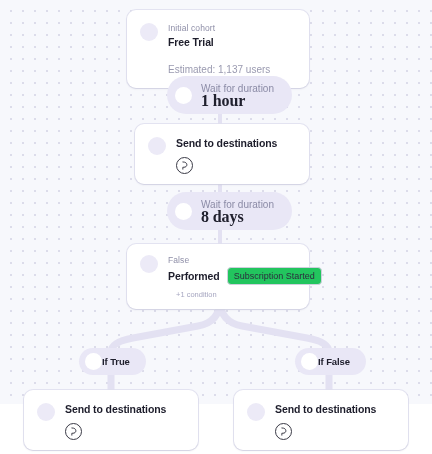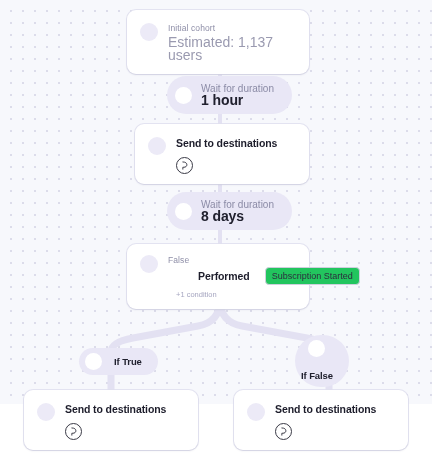--- a/index.html
+++ b/index.html
@@ -64,41 +64,40 @@
 
   .title {
     font-size: 10.5px;
     font-weight: bold;
     color: #1d1d2b;
     line-height: 14px;
     letter-spacing: -.1px;
   }
 
   .subtext {
-    font-size: 14px;
+    font-size: 10px;
     color: #9a9ab0;
     line-height: 13px;
-    margin-top: 2px;
+    margin-top: 14px;
   }
 
   .cond-note {
     font-size: 7.5px;
     color: #a6a6c0;
     line-height: 11px;
     margin-top: 4px;
     margin-left: 8px;
   }
 
   
   .split-row {
     display: flex;
     align-items: center;
-    gap: 15px;
+    gap: 7px;
     margin-top: 1px;
-    margin-left: 30px;
   }
   .split-verb {
     font-size: 10.5px;
     font-weight: bold;
     color: #1d1d2b;
     letter-spacing: -.1px;
     white-space: nowrap;
   }
   .chip {
     font-size: 9px;
@@ -140,34 +139,35 @@
     border-radius: 50%;
     background: #ffffff;
     flex: 0 0 17px;
   }
   .pill-eyebrow {
     font-size: 10px;
     color: #8b8ba6;
     line-height: 11px;
   }
   .pill-title {
-    font-size: 14px;
+    font-size: 16px;
     font-weight: bold;
     color: #20202e;
     line-height: 13px;
     letter-spacing: -.1px;
+    font-family: Liberation Serif, serif;
   }
 
   .branch-pill {
     position: absolute;
     background: #e9e7f6;
     border-radius: 999px;
     display: flex;
     align-items: center;
-    gap: 12px;
+    gap: 0;
     padding: 5px 16px 5px 6px;
   }
   .branch-label {
     font-size: 9.5px;
     font-weight: bold;
     color: #20202e;
     letter-spacing: -.1px;
     line-height: 13px;
   }
 </style>
@@ -190,20 +190,21 @@
     <path d="M220 288 L220 300 Q220 322 242 326 L307 338 Q329 342 329 352" stroke="#e3e1f2" stroke-width="7" fill="none" stroke-linecap="round"></path>
 
     <line x1="111" y1="374" x2="111" y2="392" stroke="#e3e1f2" stroke-width="7"></line>
     <line x1="329" y1="374" x2="329" y2="392" stroke="#e3e1f2" stroke-width="7"></line>
   </svg>
 
   <div class="card" style="left:127px; top:10px; width:182px;">
     <div class="avatar"></div>
     <div class="card-body">
       <div class="eyebrow">Initial cohort</div>
+      <div class="title">Free Trial</div>
       <div class="subtext">Estimated: 1,137 users</div>
     </div>
   </div>
 
   <div class="pill" style="left:167px; top:76px;">
     <div class="pill-dot"></div>
     <div>
       <div class="pill-eyebrow">Wait for duration</div>
       <div class="pill-title">1 hour</div>
     </div>
@@ -239,21 +240,21 @@
       </div>
       <div class="cond-note">+1 condition</div>
     </div>
   </div>
 
   <div class="branch-pill" style="left:79px; top:348px;">
     <div class="pill-dot"></div>
     <div class="branch-label">If True</div>
   </div>
 
-  <div class="branch-pill" style="left:295px; top:335px;flex-direction:column;">
+  <div class="branch-pill" style="left:295px; top:348px;">
     <div class="pill-dot"></div>
     <div class="branch-label">If False</div>
   </div>
 
   <div class="card" style="left:24px; top:390px; width:174px; padding-bottom:10px;">
     <div class="avatar"></div>
     <div class="card-body">
       <div class="title">Send to destinations</div>
       <div class="dest-icon">
         <svg width="11" height="11" viewBox="0 0 12 12">

